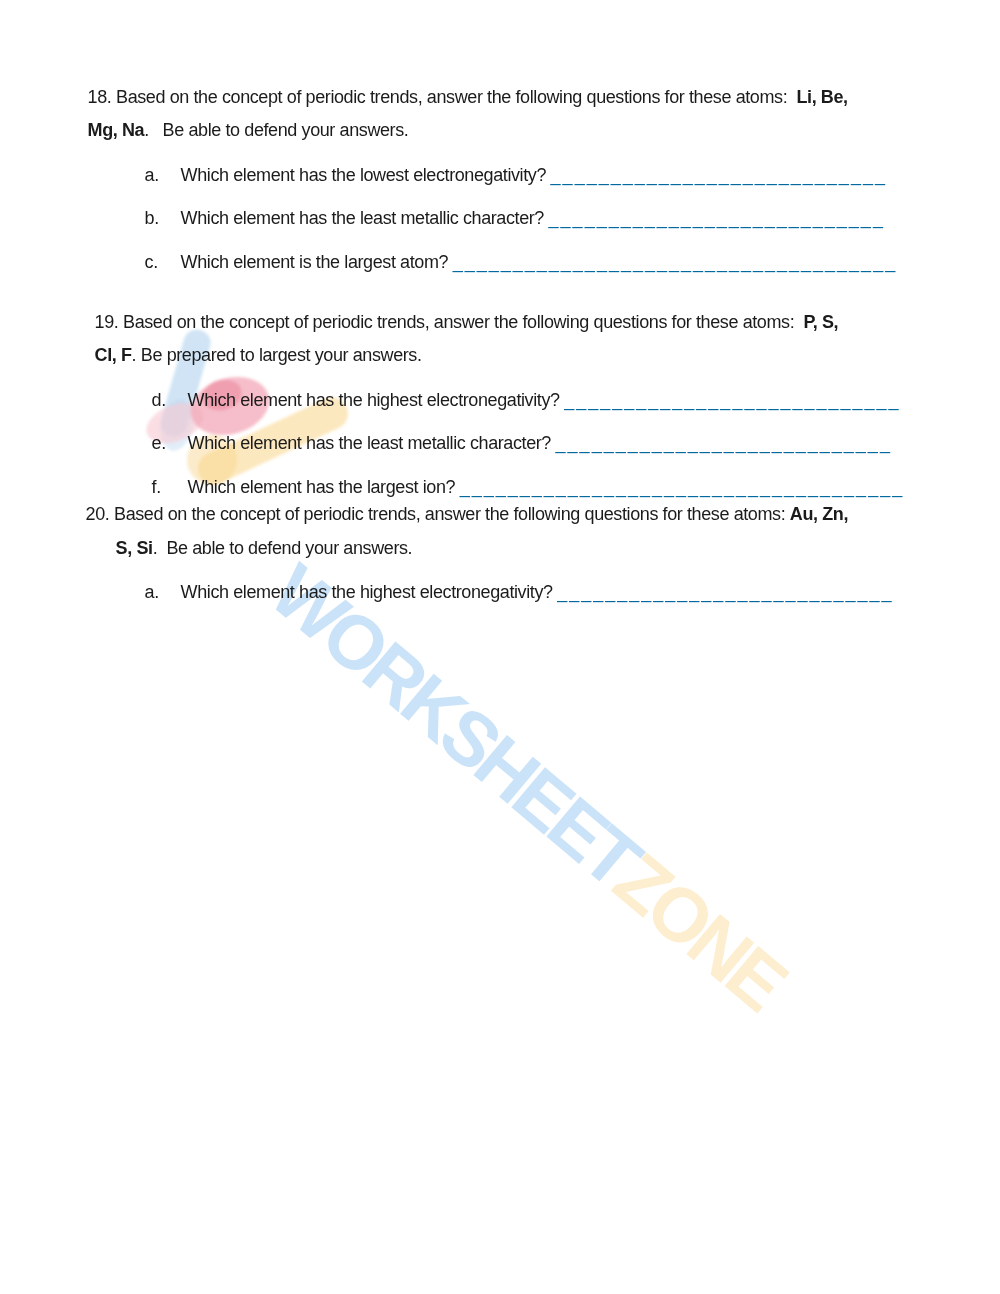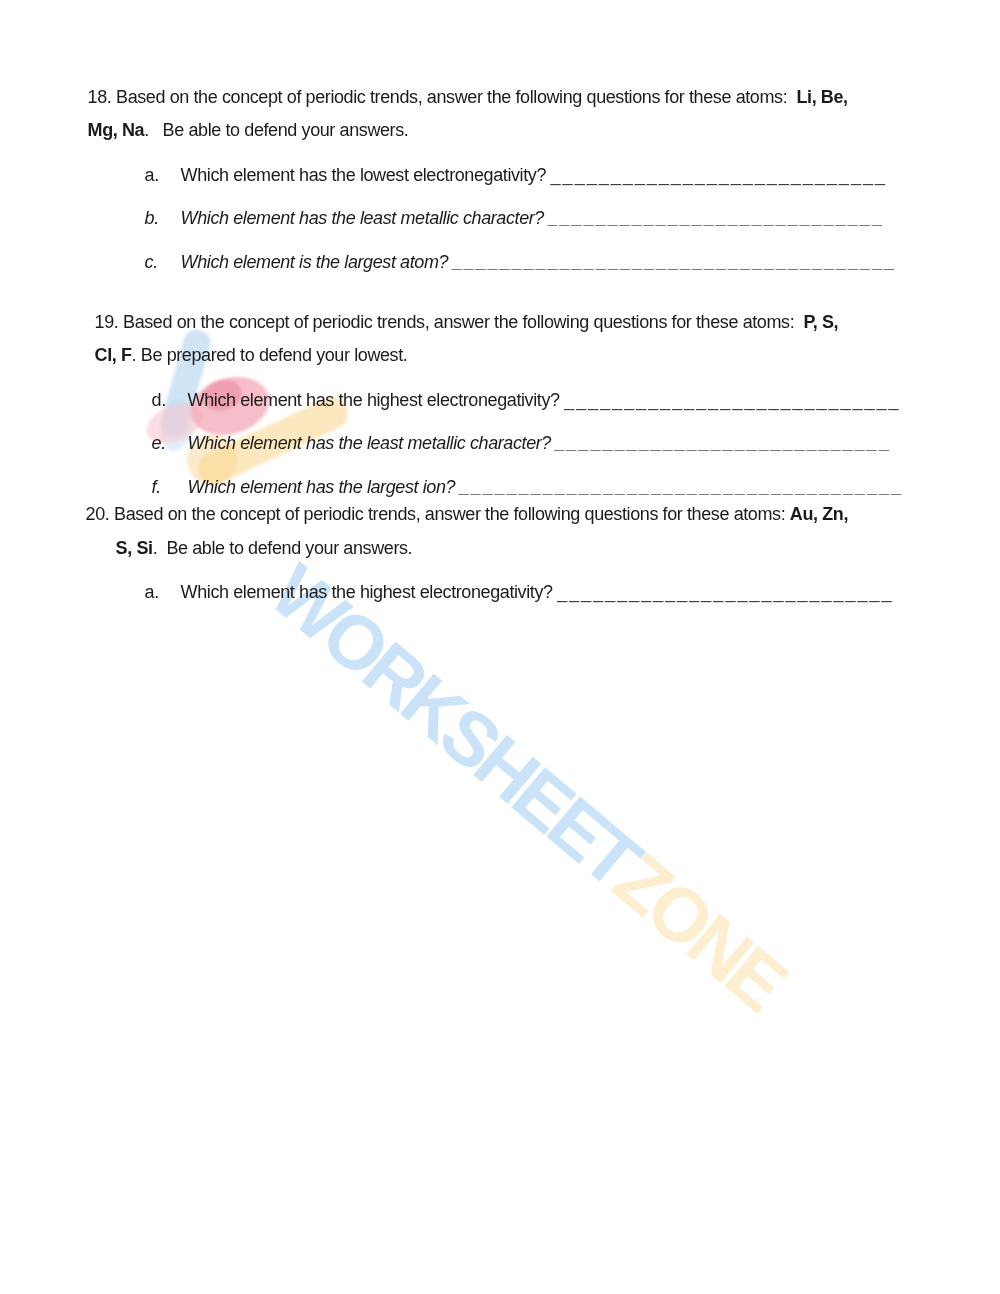--- a/index.html
+++ b/index.html
@@ -47,32 +47,32 @@
     letter-spacing: -0.4px;
   }
   .bold { font-weight: 700; }
   .item-letter {
     display: inline-block;
     width: 36px;
     letter-spacing: -0.4px;
   }
   .answer-blank {
     letter-spacing: 2px;
-    color: #404040;
+    color: #0369a1;
   }
   
   .q-18 { top: 58px;  height: 200px; }
   .q-19 { top: 283px; height: 200px; margin-left: 7px; }
   .q-20 { top: 475px; height: 200px; }
   
   .l-intro1 { left: 60px;  top: 0; }
   .l-intro2 { left: 60px;  top: 33px; }
   .l-item1  { left: 117px; top: 78px; }
-  .l-item2  { left: 117px; top: 121px; font-style: italic; }
-  .l-item3  { left: 117px; top: 165px; font-style: italic; }
+  .l-item2  { left: 117px; top: 121px; }
+  .l-item3  { left: 117px; top: 165px; }
   .q-20 .l-intro1 { left: 58px; }
   .q-20 .l-intro2 { left: 88px; top: 34px; }
 </style>
 </head>
 <body>
 
 <div class="page">
 
   <svg class="logo-svg" width="270" height="190" viewBox="0 0 270 190">
     <rect x="42" y="10" width="27" height="110" rx="13" transform="rotate(16 55 65)" fill="#aacdec" opacity="0.55"></rect>
@@ -104,21 +104,21 @@
     <div class="line l-item3">
       <span class="item-letter">c.</span><span>Which element is the largest atom? </span><span class="answer-blank">_____________________________________</span>
     </div>
   </section>
 
   <section class="question q-19">
     <div class="line l-intro1">
       <span>19.</span><span> Based on the concept of periodic trends, answer the following questions for these atoms:  </span><span class="bold">P, S,</span>
     </div>
     <div class="line l-intro2">
-      <span class="bold">Cl, F</span><span>. Be prepared to defend your lowest.</span>
+      <span class="bold">Cl, F</span><span>. Be prepared to largest your answers.</span>
     </div>
     <div class="line l-item1">
       <span class="item-letter">d.</span><span>Which element has the highest electronegativity? </span><span class="answer-blank">____________________________</span>
     </div>
     <div class="line l-item2">
       <span class="item-letter">e.</span><span>Which element has the least metallic character? </span><span class="answer-blank">____________________________</span>
     </div>
     <div class="line l-item3">
       <span class="item-letter">f.</span><span>Which element has the largest ion? </span><span class="answer-blank">_____________________________________</span>
     </div>

